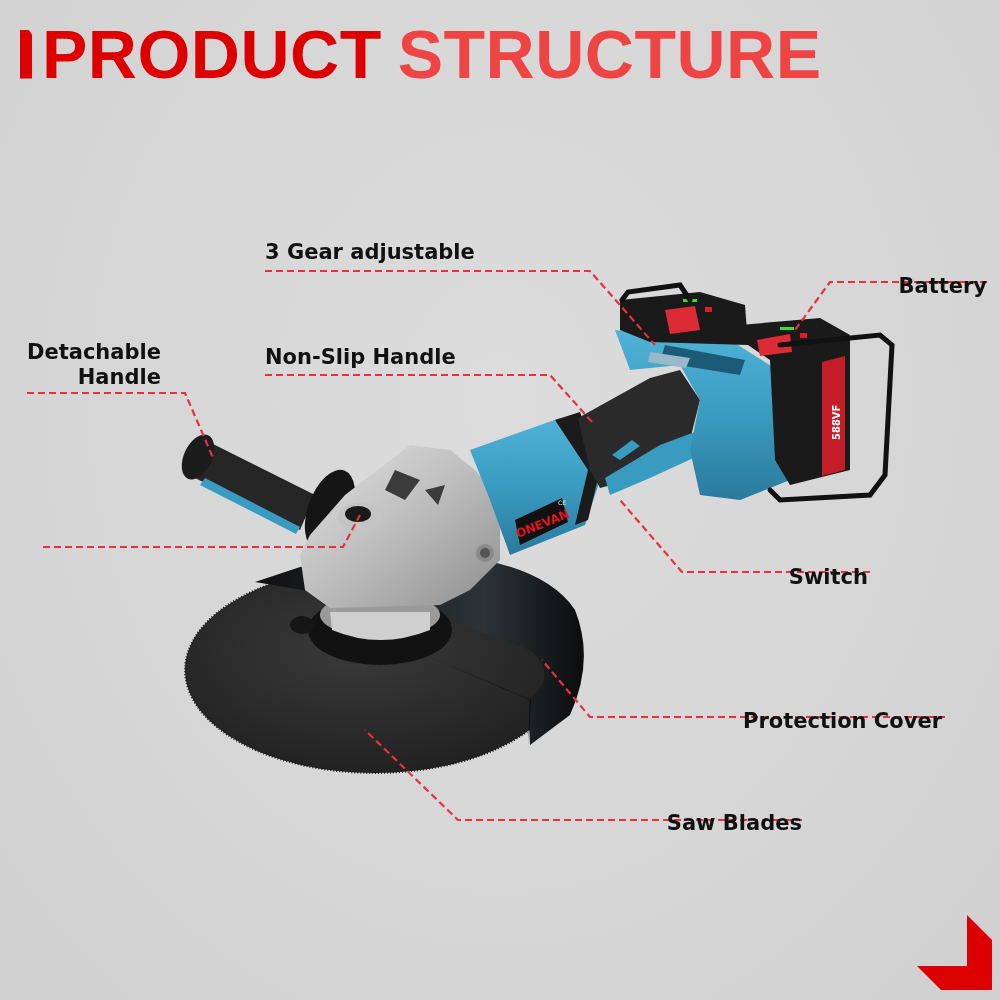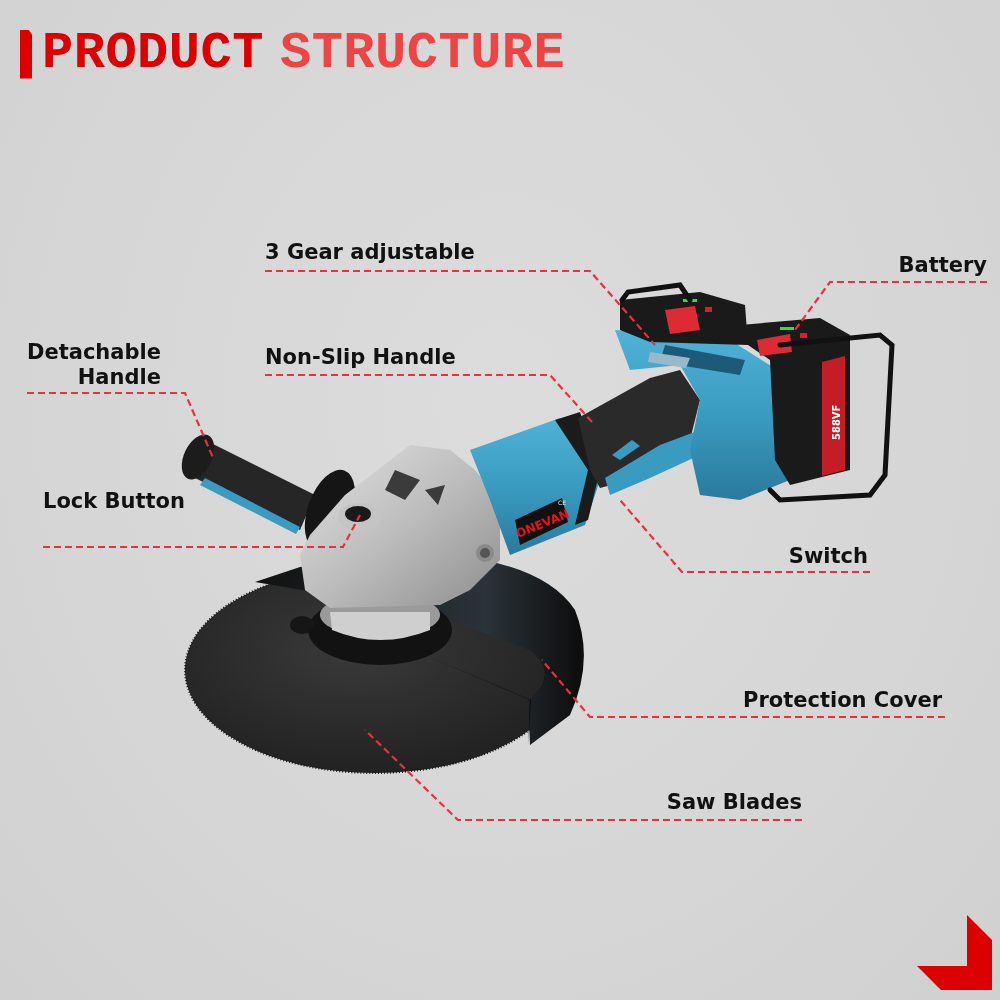--- a/index.html
+++ b/index.html
@@ -10,31 +10,31 @@
   }
   .title-wrap {
     position: absolute; left: 20px; top: 28px; height: 52px;
     display: flex; align-items: center;
   }
   .title-bar {
     width: 12px; height: 49px; background: #dc0000; margin-right: 10px;
     clip-path: polygon(0 0, 70% 0, 100% 10%, 100% 100%, 0 100%);
   }
   .title-text {
-    font-family: Liberation Mono, monospace; font-weight: bold; font-size: 52px;
+    font-family: Liberation Sans, sans-serif; font-weight: bold; font-size: 68px;
     letter-spacing: 0.5px; line-height: 52px; white-space: nowrap;
   }
   .title-red { color: #dc0000; }
   .title-black { color: #ef4444; }
 
   .label {
     position: absolute; font-weight: bold; color: #111; font-size: 21px;
     line-height: 25px; white-space: nowrap; text-align: right;
   }
-  .label.right { text-align: left; }
+  .label.right { text-align: left; margin-top: 21px; }
 
   svg.overlay { position: absolute; left: 0; top: 0; }
   .corner { position: absolute; left: 0; top: 0; }
 </style>
 </head>
 <body>
 
 <div class="title-wrap">
   <div class="title-bar"></div>
   <span class="title-text title-red">PRODUCT</span>
@@ -156,21 +156,20 @@
 </svg>
 
 <div class="label" style="left:265px; top:240px;">3 Gear adjustable</div>
 <div class="label right" style="right:13px; top:253px;">Battery</div>
 <div class="label" style="left:27px; top:340px;">
   <div>Detachable</div>
   <div>Handle</div>
 </div>
 <div class="label" style="left:265px; top:345px;">Non-Slip Handle</div>
 <div class="label" style="left:43px; top:489px;">
-  <div>Lock Button</div>
 </div>
 <div class="label right" style="right:132px; top:544px;">Switch</div>
 <div class="label right" style="right:58px; top:688px;">Protection Cover</div>
 <div class="label right" style="right:198px; top:790px;">Saw Blades</div>
 
 <svg class="corner" width="1000" height="1000" viewBox="0 0 1000 1000">
   <polygon points="967,915 992,940 992,990 941,990 917,966 967,966" fill="#dc0000"></polygon>
 </svg>
 
 </body></html>

